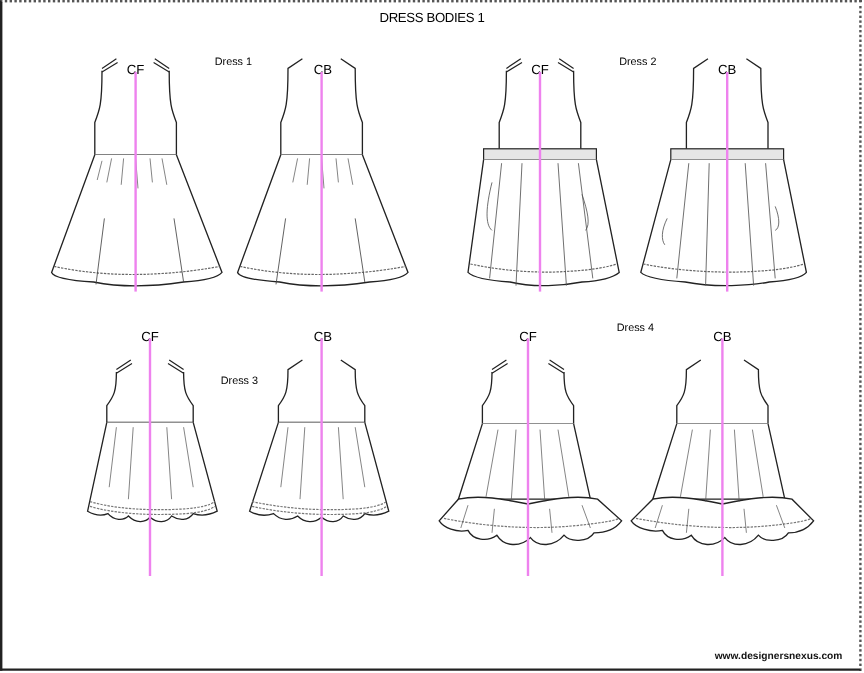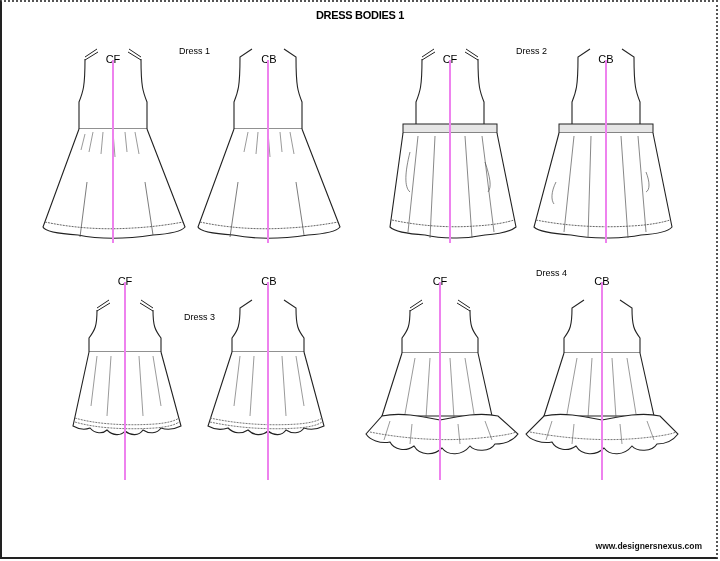--- a/index.html
+++ b/index.html
@@ -1,18 +1,18 @@
 <!DOCTYPE html>
 <html><head>
 <meta charset="utf-8">
 <style>
   html, body { margin: 0; padding: 0; background: #ffffff; }
   body { width: 720px; height: 561px; position: relative; overflow: hidden; font-family: "Liberation Sans", sans-serif; }
   .frame { position: absolute; left: 0; top: 0; width: 718px; height: 559px; border-top: 2px dotted #555; border-left: 2px solid #222; border-right: 2px dotted #555; border-bottom: 2px solid #222; box-sizing: border-box; }
-  .title { position: absolute; top: 9px; left: 0; width: 720px; text-align: center; font-weight: bold; font-size: 11px; letter-spacing: -0.3px; color: #000; }
+  .title { position: absolute; top: 9px; left: 0; width: 720px; text-align: center; font-weight: normal; font-size: 11px; letter-spacing: -0.3px; color: #000; }
   .dress-label { position: absolute; font-size: 9px; color: #000; }
   .cf-label { position: absolute; font-size: 11px; color: #000; transform: translateX(-50%); }
   .footer { position: absolute; right: 18px; bottom: 10px; font-size: 8.5px; font-weight: bold; color: #111; margin-top: 34px; }
   svg.art { position: absolute; left: 0; top: 0; }
 </style>
 </head>
 <body>
 
 <div class="frame"></div>
 
@@ -23,21 +23,21 @@
 <div class="cf-label" style="left:269px; top:53px;">CB</div>
 
 <div class="dress-label" style="left:516px; top:46px;">Dress 2</div>
 <div class="cf-label" style="left:450px; top:53px;">CF</div>
 <div class="cf-label" style="left:606px; top:53px;">CB</div>
 
 <div class="dress-label" style="left:184px; top:268px;margin-top:44px;">Dress 3</div>
 <div class="cf-label" style="left:125px; top:275px;">CF</div>
 <div class="cf-label" style="left:269px; top:275px;">CB</div>
 
-<div class="dress-label" style="left:524px; top:268px;padding-left:12px;">Dress 4</div>
+<div class="dress-label" style="left:502px; top:268px;padding-left:12px;">Dress 4</div>
 <div class="cf-label" style="left:440px; top:275px;">CF</div>
 <div class="cf-label" style="left:602px; top:275px;">CB</div>
 
 <svg class="art" width="720" height="561" viewBox="0 0 720 561">
   <defs>
     <g id="bodice-front">
 
       <path d="M -22 -30 L -10 -38 M -22 -27 L -9 -35" stroke="#222" stroke-width="1" fill="none"></path>
       <path d="M 22 -30 L 10 -38 M 22 -27 L 9 -35" stroke="#222" stroke-width="1" fill="none"></path>
 

